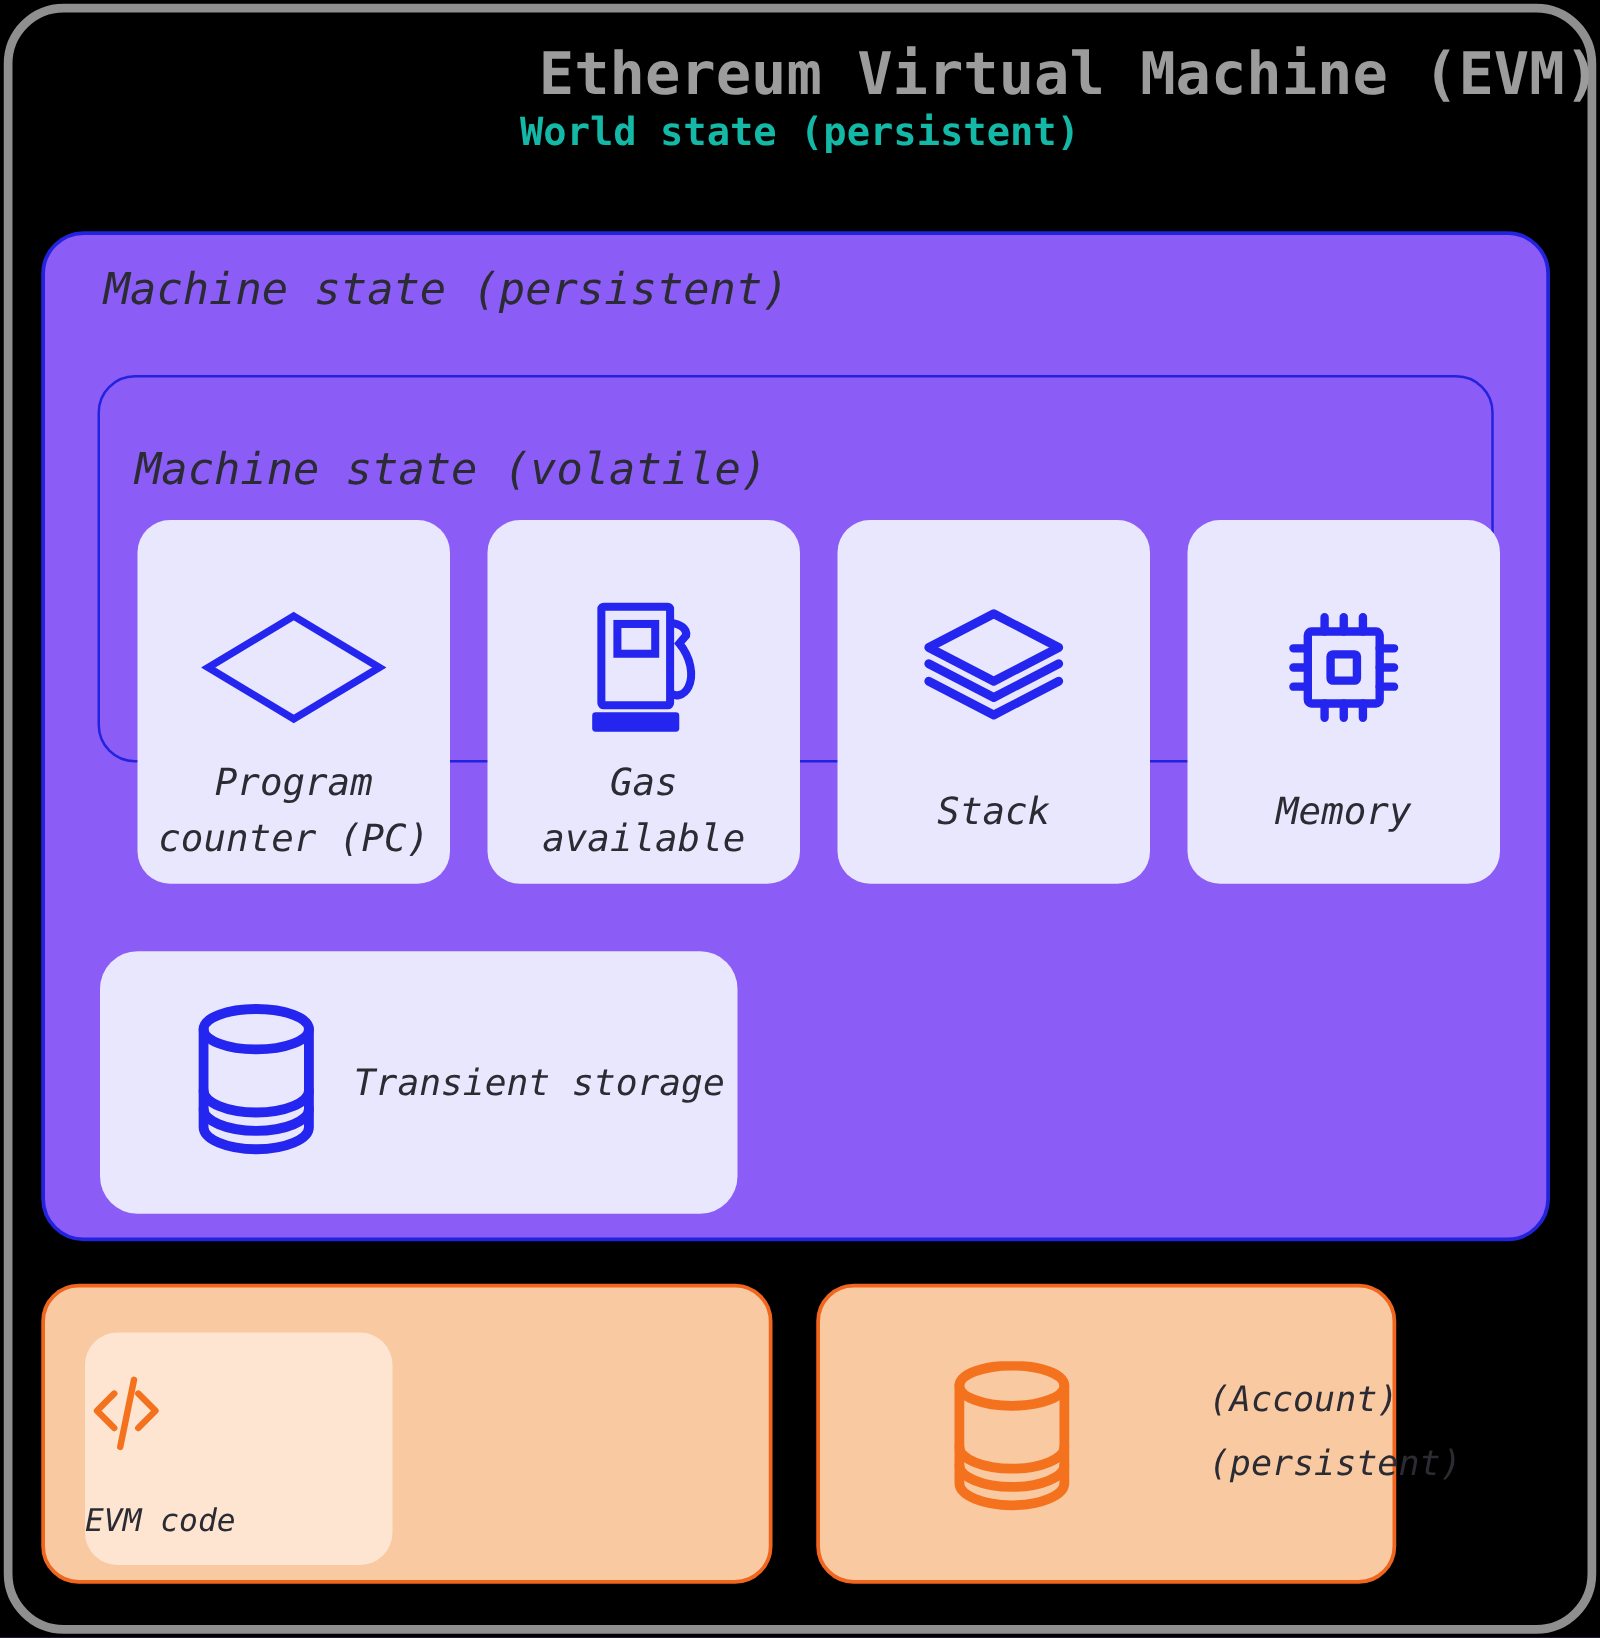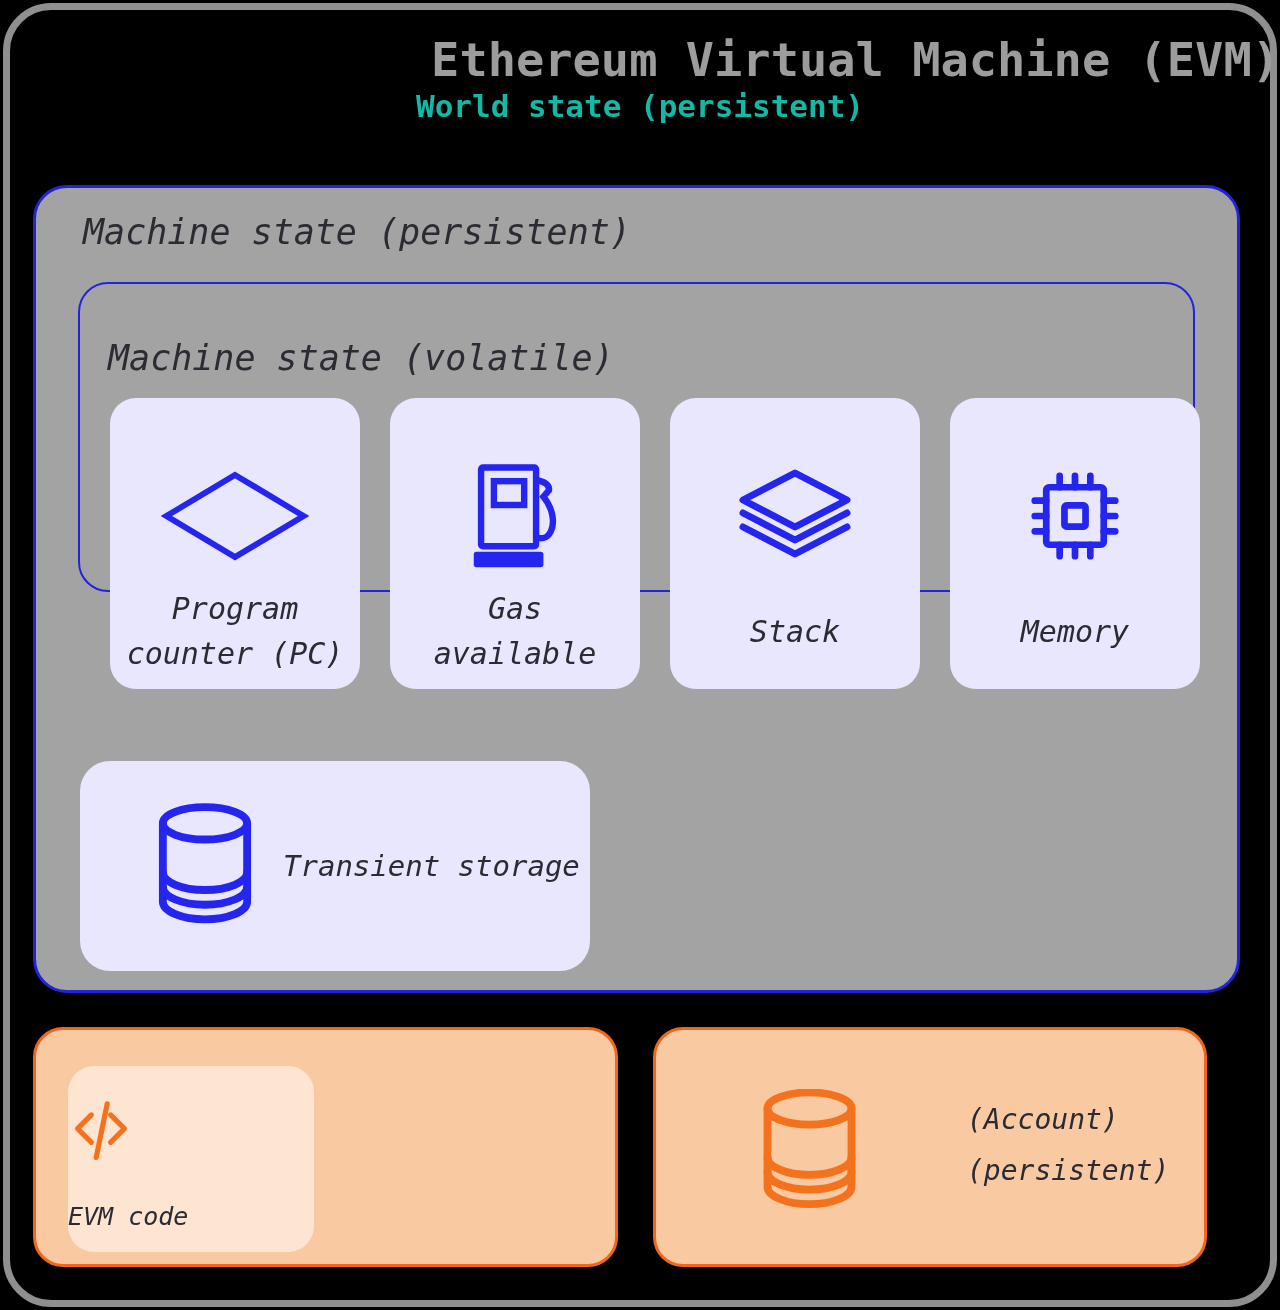--- a/index.html
+++ b/index.html
@@ -15,28 +15,28 @@
   .title {
     position: absolute; left: 0; top: 32px; width: 1280px; text-align: right;
     font-size: 47px; font-weight: bold; color: #9c9c9c; letter-spacing: 0;
   }
   .subtitle {
     position: absolute; left: 0; top: 88px; width: 1280px; text-align: center;
     font-size: 31px; font-weight: bold; color: #14b8a6;
   }
   .box-persistent {
     position: absolute; left: 33px; top: 185px; width: 1207px; height: 808px;
-    background: #a3a3a3; border: 3px solid #2323dd; border-radius: 34px;
+    background: #8b5cf6; border: 3px solid #2323dd; border-radius: 34px;
   }
   .section-label {
     font-style: italic; font-size: 35px; color: #2b2b33; white-space: nowrap;
   }
   .label-persistent { position: absolute; left: 47px; top: 24px; }
   .box-volatile {
-    position: absolute; left: 42px; top: 94px; width: 1117px; height: 310px;
+    position: absolute; left: 42px; top: 112px; width: 1117px; height: 310px;
     border: 2.5px solid #2323dd; border-radius: 30px;
   }
   .label-volatile { position: absolute; left: 28px; top: 54px; }
   .cards {
     position: absolute; left: 30px; top: 114px; display: flex; gap: 30px;
   }
   .card {
     width: 250px; height: 291px; background: #e9e7fd; border-radius: 26px;
     display: flex; flex-direction: column; align-items: center;
   }
@@ -57,21 +57,21 @@
     color: #2525f0;
   }
   .transient-label {
     font-style: italic; font-size: 29px; color: #2b2b33; white-space: nowrap;
   }
   .orange-box {
     position: absolute; top: 1027px; height: 240px;
     background: #f9c9a2; border: 3px solid #f0661e; border-radius: 30px;
   }
   .rom-box { left: 33px; width: 585px; }
-  .account-box { left: 653px; width: 554px; }
+  .account-box { left: 653px; width: 464px; }
   .evm-card {
     position: absolute; left: 32px; top: 36px; width: 246px; height: 186px;
     background: #fde5d2; border-radius: 26px;
     display: flex; flex-direction: column; align-items: flex-start;
     padding-top: 28px; gap: 36px; color: #f4721e;
   }
   .evm-card-label {
     font-style: italic; font-size: 25px; color: #2b2b33; white-space: nowrap;
   }
   .orange-lines {

